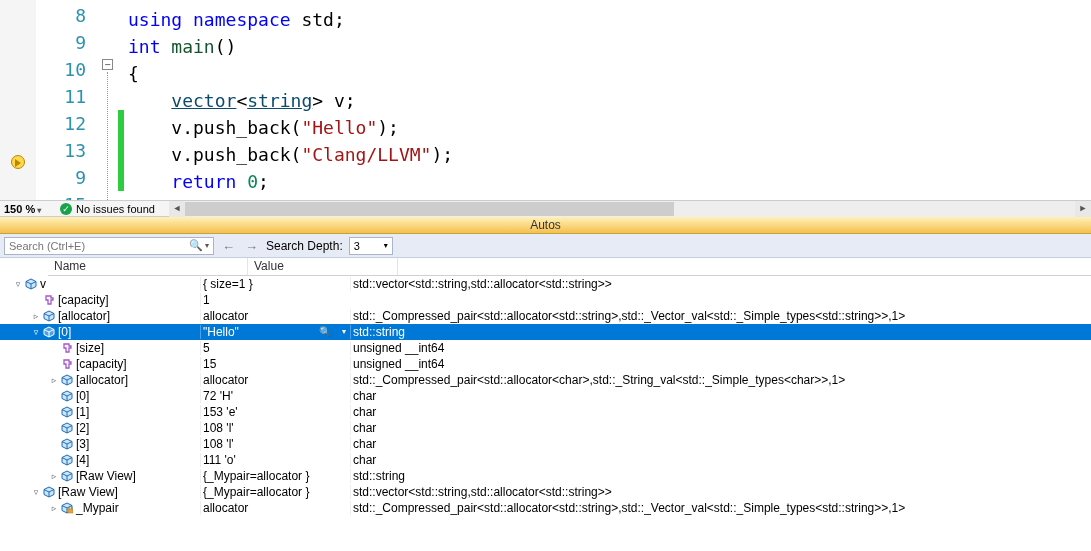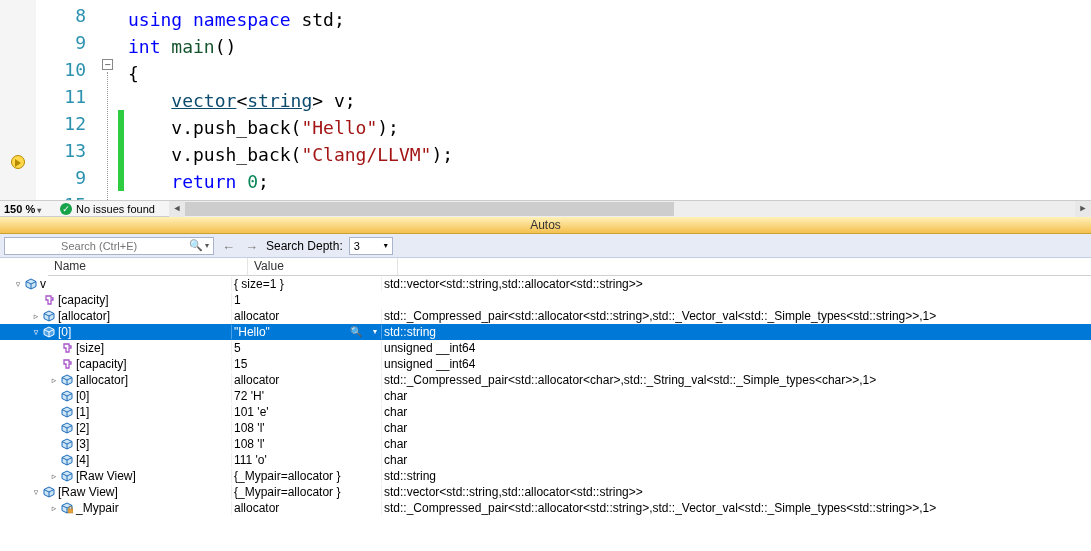--- a/index.html
+++ b/index.html
@@ -29,38 +29,38 @@
   .check { width:12px; height:12px; border-radius:50%; background:#16a34a; color:#fff; font-size:9px; text-align:center; line-height:12px; margin: 0 4px 0 8px;}
   .hscroll { flex:1; height:16px; position:relative; margin-left:14px;}
   .hscroll .arrow{position:absolute;width:16px;height:16px;background:#e8e8e8;color:#555;text-align:center;line-height:14px;font-size:9px;}
   .hscroll .track{position:absolute;left:16px;right:16px;height:16px;background:#eee;}
   .hscroll .thumb{position:absolute;height:14px;top:1px;background:#cdcdcd;}
   
   .panel-title { background: linear-gradient(#fff1b9,#f5c04f); height: 18px; padding: 1px 6px; font-size:12px; color:#333; border-top:1px solid #ccc; border-bottom:1px solid #c8a232;text-align:center;}
   
   .toolbar { height: 24px; background:#e7ebf5; border-bottom:1px solid #c7cde0; display:flex; align-items:center; padding: 0 4px; gap:6px;}
   .search { width: 210px; height:18px; border:1px solid #a9b4cc; background:#fff; display:flex; align-items:center; padding:0 4px;}
-  .search input { flex:1; border:none; outline:none; font-size:11px;text-align:center; }
+  .search input { flex:1; border:none; outline:none; font-size:11px; }
   .search .mag { font-size:11px; color:#555; }
   .search .dd { font-size:8px; color:#555; margin-left:2px;}
   .tbtn { color:#777; font-size:13px; padding:0 2px; }
   .depth-sel { width:44px; height:18px; border:1px solid #a9b4cc; background:#fff; display:flex; align-items:center; justify-content:space-between; padding:0 4px; font-size:11px;}
   
   .grid-head { height:18px; background:#fff; border-bottom:1px solid #d0d0d0; display:flex;margin-left:48px;}
   .grid-head .col { border-right:1px solid #e4e4e4; padding:1px 6px; font-size:12px; color:#333;}
   .col-name{width:200px;}
   .col-value{width:150px;}
   .col-type{flex:1;}
   
   .grid { flex:1; overflow:auto; background:#fff; font-family: Consolas, Tahoma, sans-serif; font-size:12px;}
   .row { display:flex; height:16px; align-items:center;}
   .row:nth-child(odd){}
   .row.sel { background:#0078d7; color:#fff;}
   .cell-name { width:200px; display:flex; align-items:center; overflow:hidden; white-space:nowrap;}
-  .cell-value { width:150px; padding-left:2px; overflow:hidden; white-space:nowrap; text-overflow:ellipsis; position:relative;margin-left:31px;}
+  .cell-value { width:150px; padding-left:2px; overflow:hidden; white-space:nowrap; text-overflow:ellipsis; position:relative;}
   .cell-type { flex:1; padding-left:2px; overflow:hidden; white-space:nowrap; text-overflow:ellipsis; border-left:1px solid #eee;}
   .indent{display:inline-block;}
   .tw{width:12px; text-align:center; font-size:9px; color:#666;}
   .row.sel .tw{color:#fff;}
   .tw.blank{color:transparent;}
   .ico{width:14px;height:14px;display:inline-flex;align-items:center;justify-content:center;margin-right:2px;}
   .ico svg{width:12px;height:12px;}
   .mag-btn{position:absolute;right:18px;top:1px;font-size:10px;color:#fff;}
   .dd-btn{position:absolute;right:4px;top:2px;font-size:8px;color:#fff;}
   .row .cell-value.bordered{border-left:1px solid #eee;}
@@ -259,21 +259,21 @@
         <span class="indent" style="width: 48px;"></span>
         <span class="tw blank">▹</span>
         <span class="ico">
           <svg viewBox="0 0 12 12">
             <path d="M6 1 L11 3.5 L11 8.5 L6 11 L1 8.5 L1 3.5 Z" fill="#cde6f7" stroke="#1e6bb8" stroke-width="1"></path>
             <path d="M1 3.5 L6 6 L11 3.5 M6 6 L6 11" fill="none" stroke="#1e6bb8" stroke-width="1"></path>
           </svg>
         </span>
         <span>[1]</span>
       </div>
-      <div class="cell-value bordered">101 'e'</div>
+      <div class="cell-value bordered">153 'e'</div>
       <div class="cell-type">char</div>
     </div>
     <div class="row">
       <div class="cell-name">
         <span class="indent" style="width: 48px;"></span>
         <span class="tw blank">▹</span>
         <span class="ico">
           <svg viewBox="0 0 12 12">
             <path d="M6 1 L11 3.5 L11 8.5 L6 11 L1 8.5 L1 3.5 Z" fill="#cde6f7" stroke="#1e6bb8" stroke-width="1"></path>
             <path d="M1 3.5 L6 6 L11 3.5 M6 6 L6 11" fill="none" stroke="#1e6bb8" stroke-width="1"></path>

